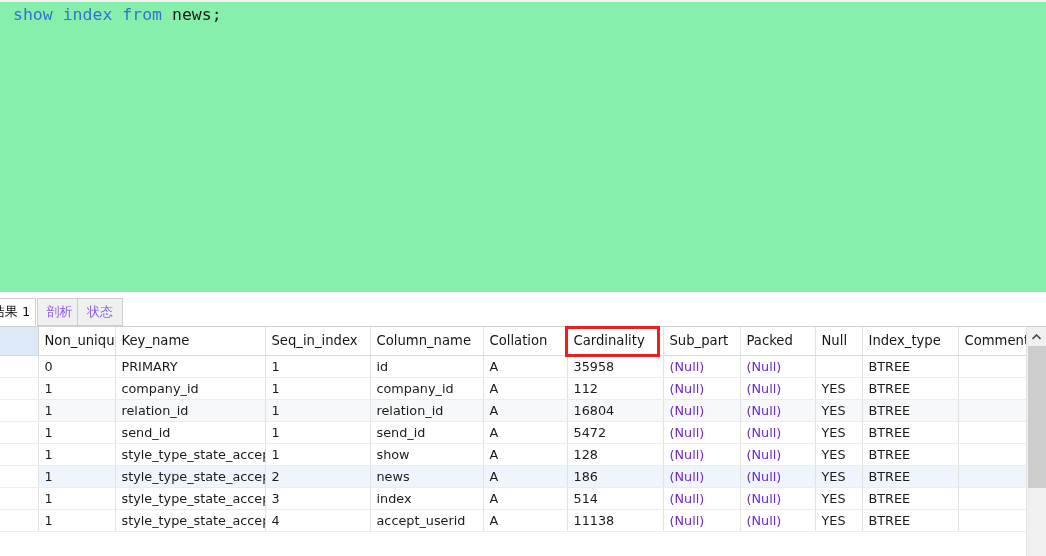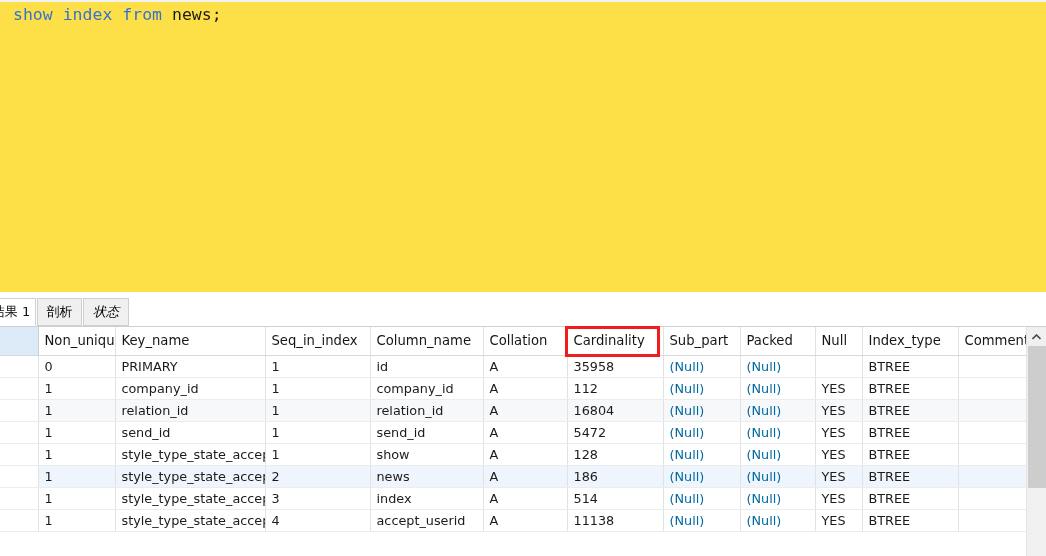--- a/index.html
+++ b/index.html
@@ -14,21 +14,21 @@
     overflow: hidden;
     position: relative;
   }
 
   
   .editor {
     position: absolute;
     left: 0; top: 0;
     width: 1046px;
     height: 292px;
-    background: #fde047;
+    background: #86efac;
     box-sizing: border-box;
   }
   .editor-topline {
     position: absolute;
     left: 0; top: 0;
     width: 1046px;
     height: 2px;
     background: #f2f2f2;
   }
   .sql-line {
@@ -53,35 +53,35 @@
     background: #ffffff;
     border-bottom: 1px solid #cfcfcf;
     box-sizing: border-box;
   }
   .tab {
     position: absolute;
     top: 5px;
     height: 28px;
     box-sizing: border-box;
     font-size: 13px;
-    color: #000000;
+    color: #8b5cf6;
     line-height: 26px;
     text-align: center;
     border: 1px solid #cfcfcf;
     background: #f0f0f0;
     font-family: "DejaVu Sans", "Liberation Sans", sans-serif;
   }
   .tab.active {
     background: #ffffff;
     border-bottom: 1px solid #ffffff;
     color: #111;
   }
   .tab-result { left: -14px; width: 50px; }
   .tab-profile { left: 37px; width: 45px; }
-  .tab-status { left: 83px; width: 46px; font-style: italic; }
+  .tab-status { left: 77px; width: 46px; }
 
   
   .grid {
     position: absolute;
     left: 0;
     top: 327px;
     width: 1046px;
     height: 229px;
     background: #ffffff;
     overflow: hidden;
@@ -121,21 +121,21 @@
   .gutter {
     width: 38px;
     background: #dce9f7 !important;
     border-right: 1px solid #cfcfcf !important;
   }
   td.gutter-cell {
     background: transparent !important;
     border-right: 1px solid #e2e2e2 !important;
   }
   .num { text-align: right; }
-  .null-val { color: #0369a1; }
+  .null-val { color: #6d28d9; }
   tr.alt td { background: #f7f8f9; }
   tr.sel td { background: #eef5fc; }
 
   
   .c-gutter { width: 38px; }
   .c-nonunique { width: 77px; }
   .c-keyname { width: 150px; }
   .c-seq { width: 105px; }
   .c-colname { width: 113px; }
   .c-collation { width: 84px; }

